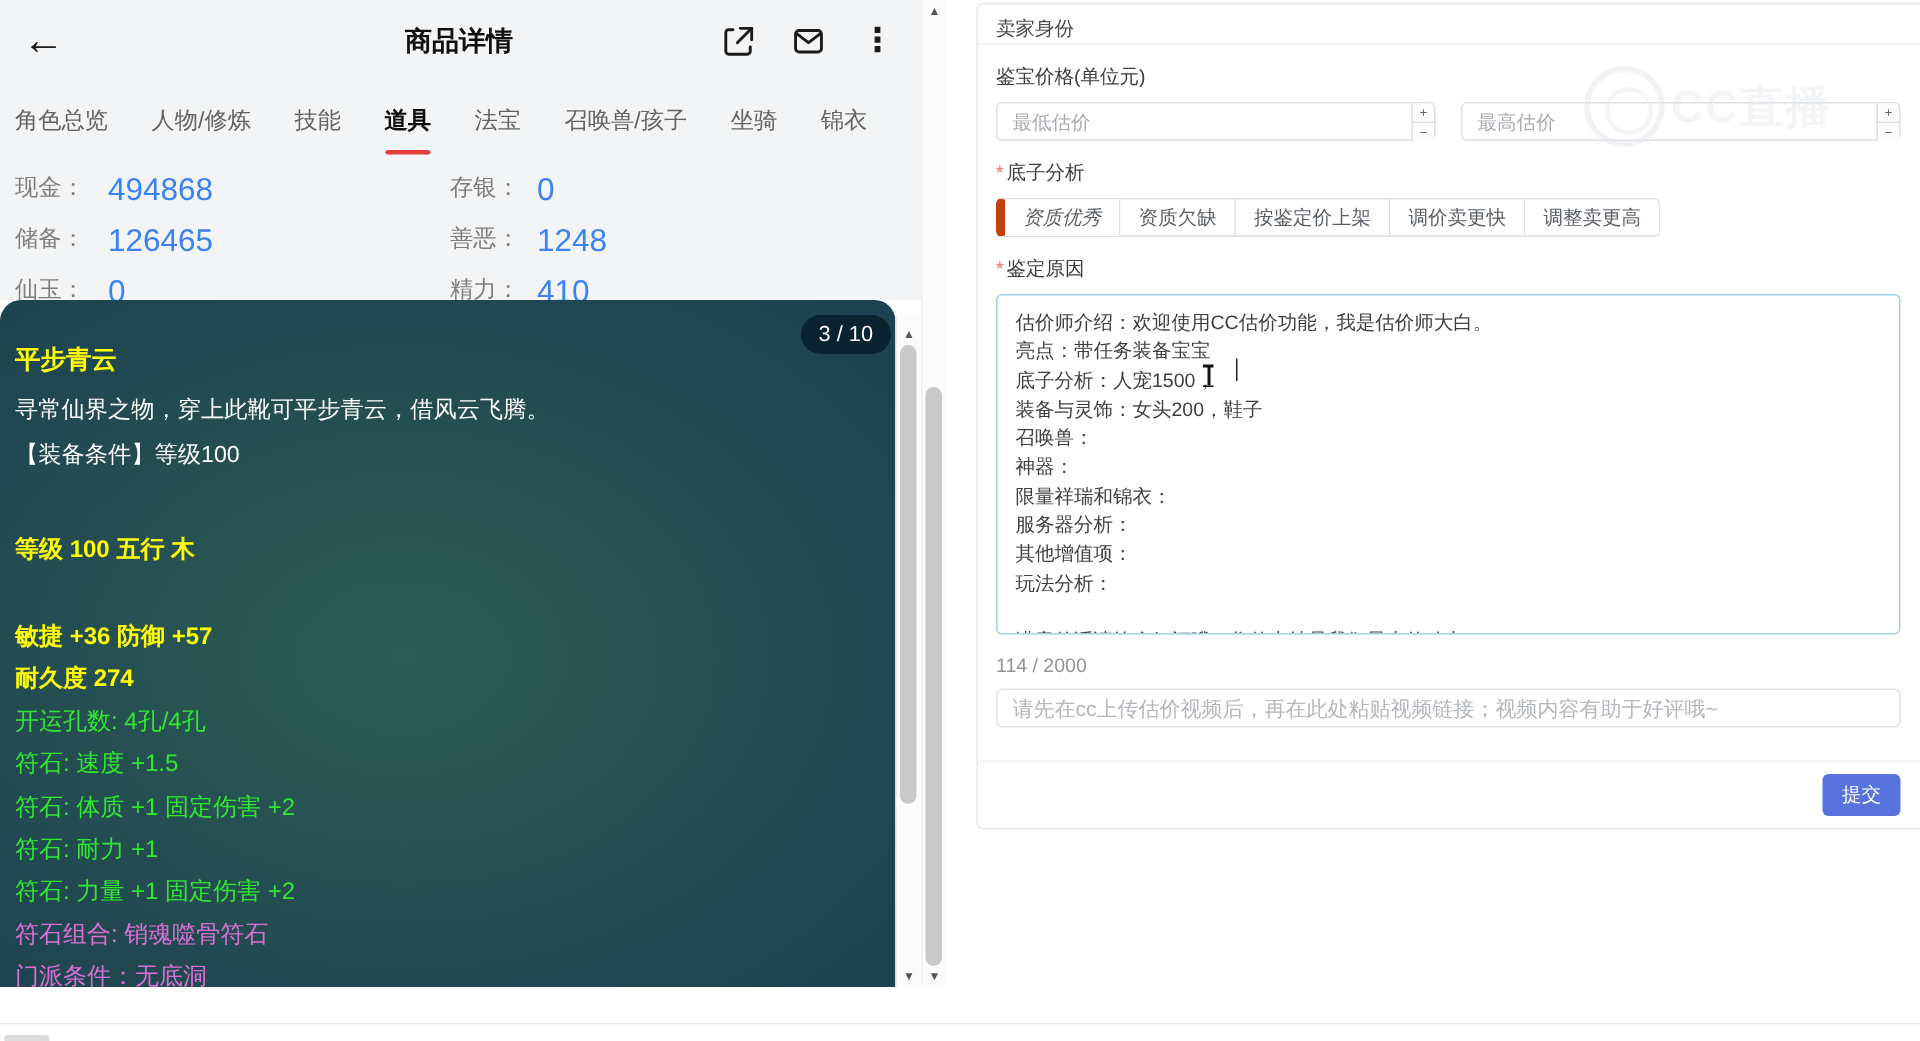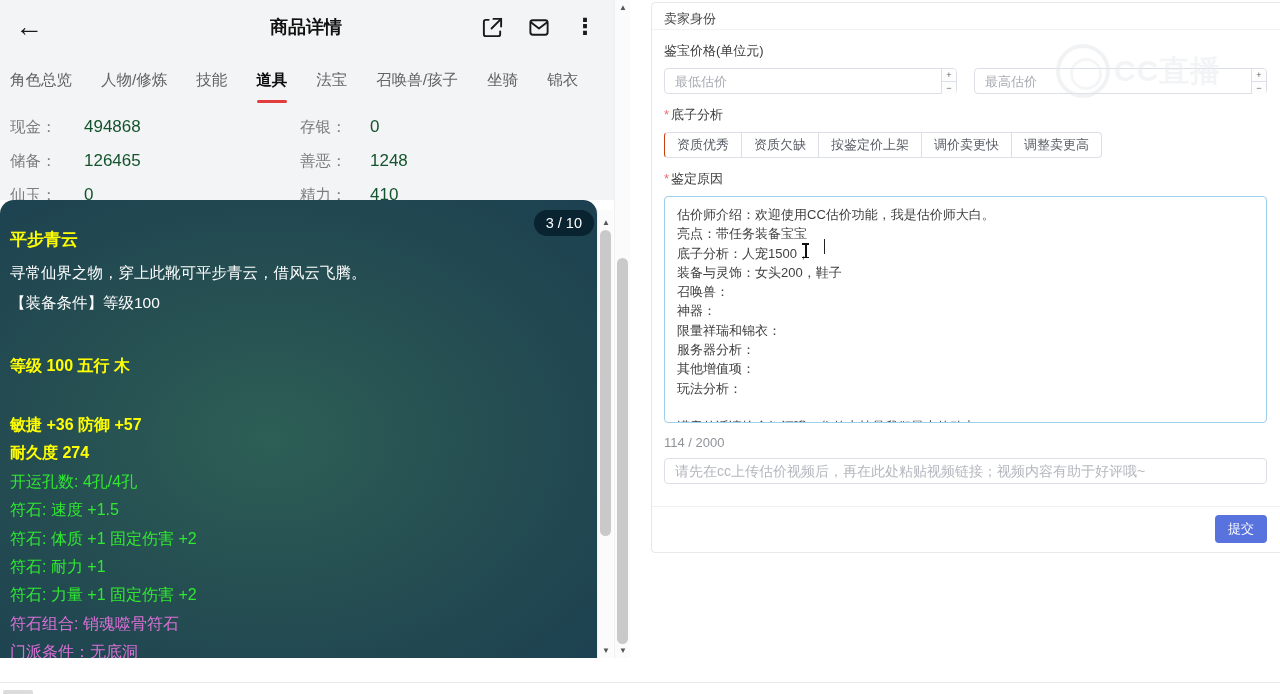--- a/index.html
+++ b/index.html
@@ -19,21 +19,21 @@
 
   .nav-row { position:absolute; left:10px; top:70px; display:flex; gap:29px; }
   .nav-tab { font-size:15.5px; color:#636363; white-space:nowrap; position:relative; padding-bottom:12px; cursor:pointer; }
   .nav-tab.active { color:#0d0d0d; font-weight:bold; }
   .nav-tab.active .underline { position:absolute; left:50%; transform:translateX(-50%); bottom:0; width:30px; height:3px; background:#e23c3c; border-radius:2px; }
 
   .stats-grid { position:absolute; left:10px; top:110px; width:600px; }
   .stat-row { display:flex; height:34px; align-items:center; }
   .stat-cell { display:flex; width:290px; }
   .stat-label { font-size:15.5px; color:#7d7d7d; width:62px; }
-  .stat-value { font-size:17px; color:#14532d;margin-left:12px; }
+  .stat-value { font-size:21px; color:#3b82f6; }
   .stat-cell.col2 { margin-left:0; }
   .stat-cell.col2 .stat-label { width:58px; }
 
   
   .item-card { position:absolute; left:0; top:200px; width:597px; height:458px;
     background:radial-gradient(ellipse at 45% 52%, #2d5f55 0%, #254e52 48%, #1c4050 100%);
     border-radius:14px 14px 0 0; padding:28px 14px 0 10px; overflow:hidden; }
   .card-badge { position:absolute; top:10px; right:3px; min-width:60px; height:26px; background:rgba(7,32,43,0.88);
     border-radius:13px; color:#fff; font-size:14.5px; text-align:center; line-height:26px; padding:0 12px; }
   .item-name { font-size:17px; font-weight:bold; color:#ffff00; }
@@ -72,21 +72,21 @@
     font-family:"Liberation Sans","DejaVu Sans",sans-serif; }
   .num-input input::placeholder { color:#a8abb2; }
   .spinner { position:absolute; right:0; top:0; width:15px; height:24px; border-left:1px solid #dcdfe6; display:flex; flex-direction:column; }
   .spin-btn { flex:1; font-size:9px; line-height:12px; text-align:center; color:#606266; cursor:pointer; background:#fdfdfd; }
   .spin-btn.up { border-bottom:1px solid #dcdfe6; border-radius:0 3px 0 0; }
   .spin-btn.down { border-radius:0 0 3px 0; }
 
   .btn-group { margin-top:8px; display:inline-flex; }
   .group-btn { height:26px; padding:0 12px; font-size:13px; color:#5a5e66; background:#fff; border:1px solid #dcdfe6;
     border-left:none; line-height:24px; cursor:pointer; white-space:nowrap; }
-  .group-btn:first-child { border-left:1px solid #c2410c; border-radius:4px 0 0 4px; }
+  .group-btn:first-child { border-left:6px solid #c2410c; border-radius:4px 0 0 4px;font-style:italic; }
   .group-btn:last-child { border-radius:0 4px 4px 0; }
 
   .reason-area { margin-top:8px; width:100%; height:227px; border:1px solid #9ecfeb; border-radius:4px; padding:8px 12px;
     font-size:13px; line-height:19.3px; color:#3f3f3f; resize:none; outline:none; overflow:hidden;
     font-family:"Liberation Sans","DejaVu Sans",sans-serif; }
   .char-count { margin-top:8px; font-size:13px; color:#909399; }
   .video-label { margin-top:20px; }
   .video-input { margin-top:8px; width:100%; height:26px; border:1px solid #dcdfe6; border-radius:4px; padding:0 10px;
     font-size:14px; color:#333; outline:none; font-family:"Liberation Sans","DejaVu Sans",sans-serif; }
   .video-input::placeholder { color:#b4b7be; }

